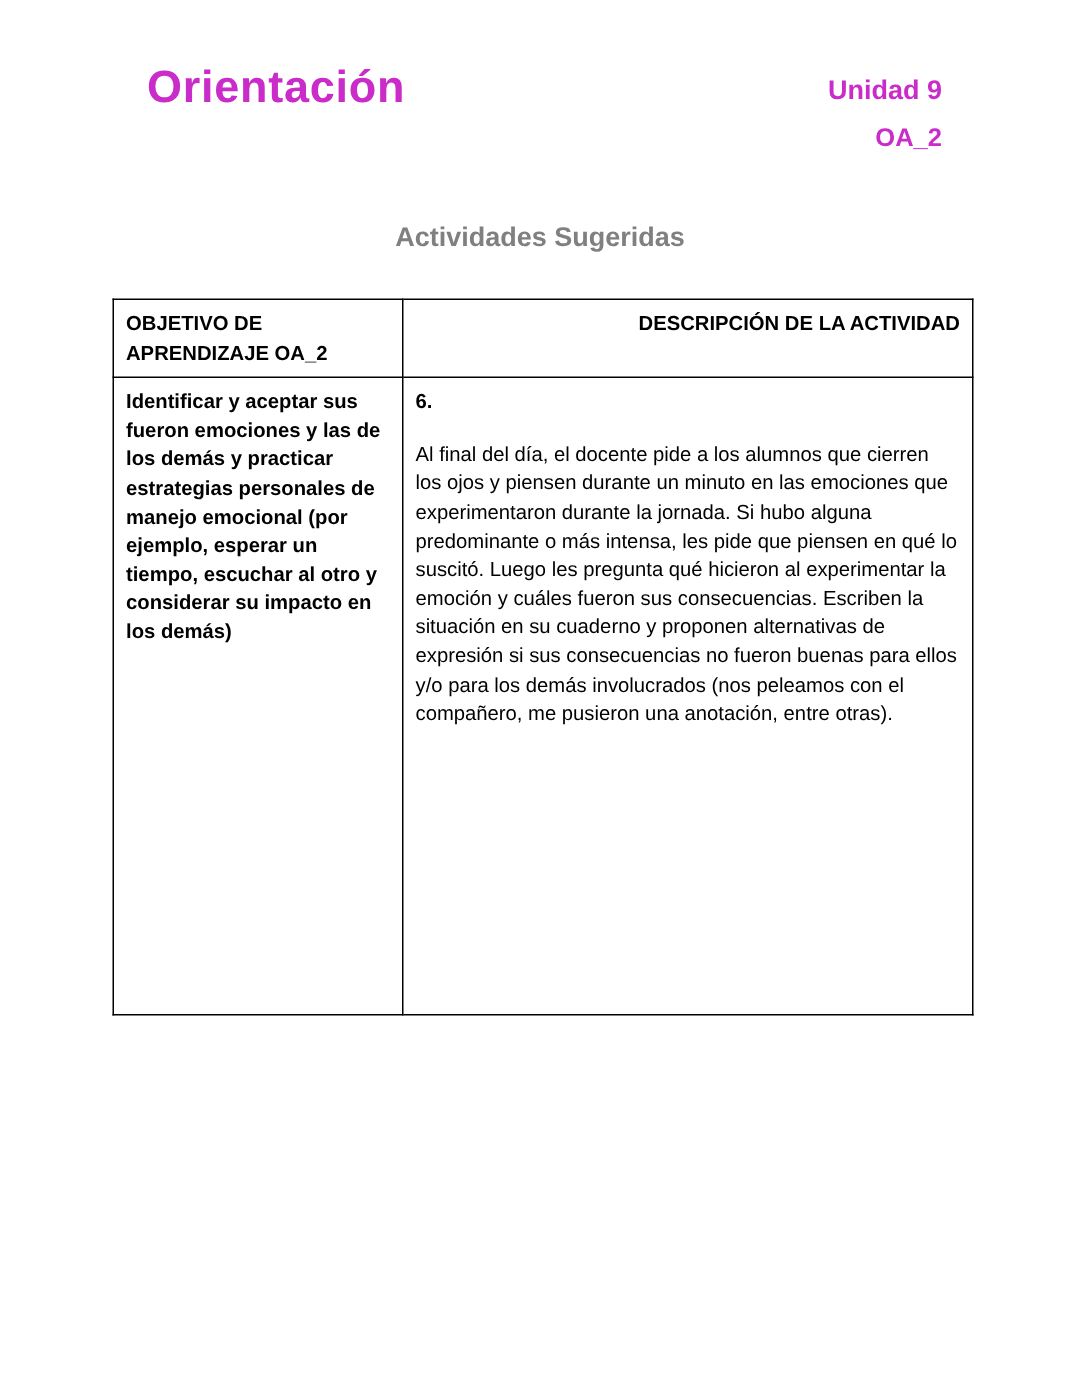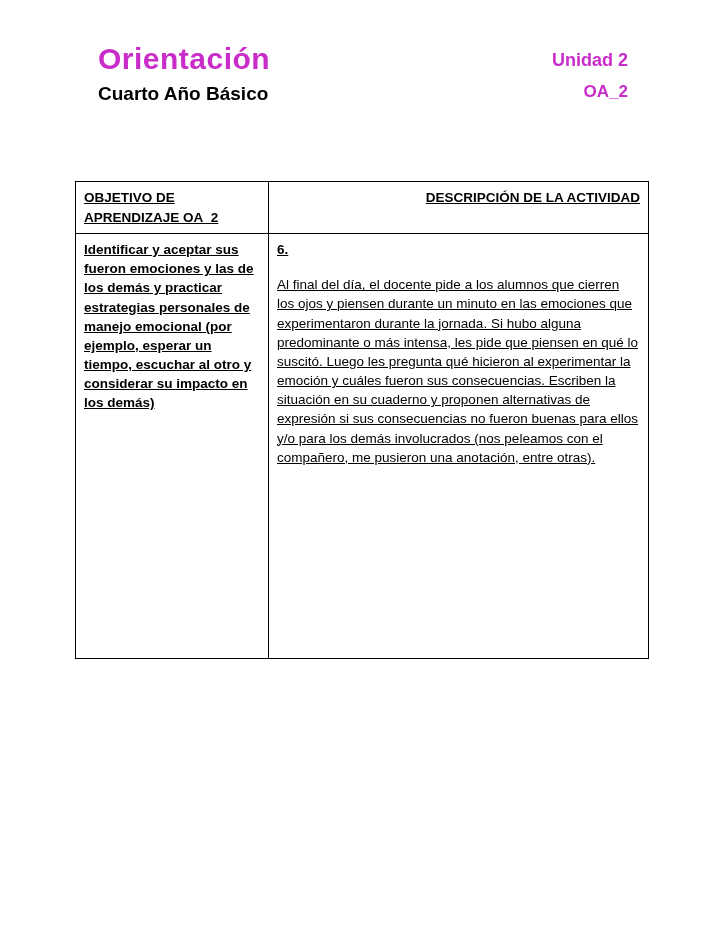--- a/index.html
+++ b/index.html
@@ -63,26 +63,25 @@
     width: 100%;
     text-align: center;
     font-size: 18px;
     font-weight: bold;
     color: var(--muted);
   }
 
   
   .activities-table {
     position: absolute;
-    top: 181px;
+    top: 199px;
     left: 75px;
     width: 573px;
     border-collapse: collapse;
     table-layout: fixed;
-    text-decoration: underline;
   }
   .activities-table th,
   .activities-table td {
     border: 1px solid #000000;
     vertical-align: top;
     font-size: 13.5px;
     padding: 6px 8px;
   }
   .col-objective { width: 193px; }
   .col-description { width: 380px; }
@@ -122,28 +121,28 @@
   }
 </style>
 </head>
 <body>
 
 <div class="page">
 
   <div class="doc-header">
     <div class="header-left">
       <div class="doc-title">Orientación</div>
-      <div class="doc-subtitle">Cuarto Año Básico</div>
     </div>
     <div class="header-right">
-      <div class="doc-unit">Unidad 2</div>
+      <div class="doc-unit">Unidad 9</div>
       <div class="doc-oa">OA_2</div>
     </div>
   </div>
 
+  <div class="section-title">Actividades Sugeridas</div>
 
   <table class="activities-table">
     <colgroup>
       <col class="col-objective">
       <col class="col-description">
     </colgroup>
     <thead>
       <tr>
         <th class="th-objective">OBJETIVO DE APRENDIZAJE OA_2</th>
         <th class="th-description">DESCRIPCIÓN DE LA ACTIVIDAD</th>

